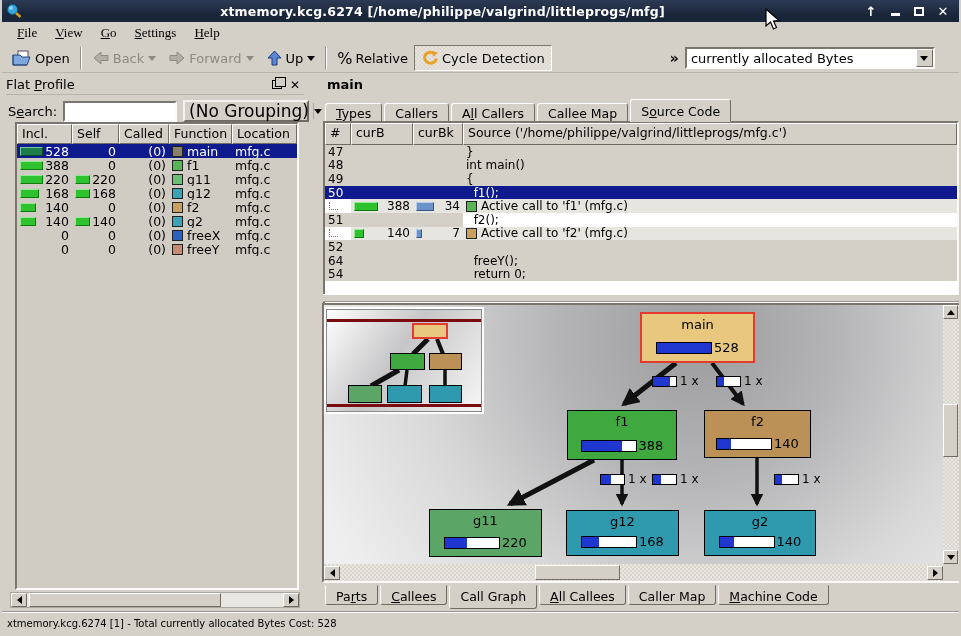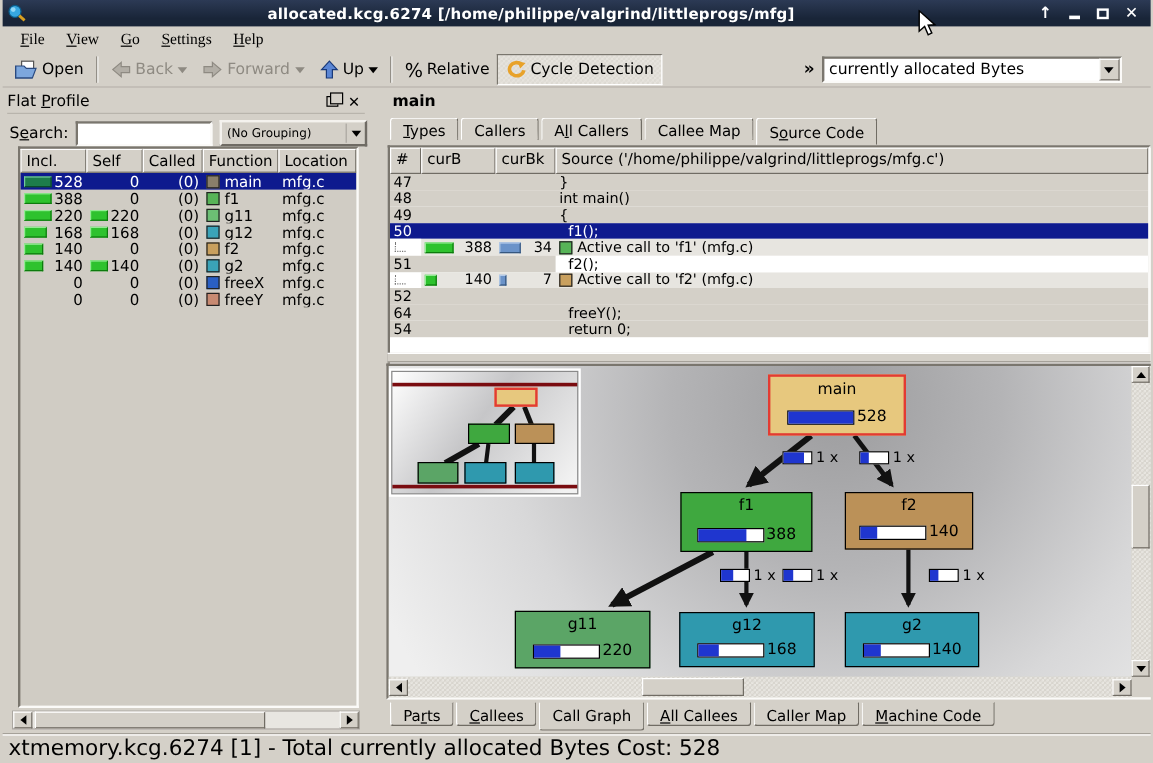--- a/index.html
+++ b/index.html
@@ -42,21 +42,21 @@
   
   .leftpanel { position:absolute; left:0; top:73px; width:306px; height:539px; }
   .dockhead { position:absolute; left:4px; top:2px; right:4px; height:20px; display:flex; align-items:center; border-bottom:1px solid #b8b4ac; }
   .dockhead .t { flex:1; }
   .dockico { width:18px; height:16px; display:flex; align-items:center; justify-content:center; font-size:12px; }
   .floatsq { position:relative; width:10px; height:9px; border:1px solid #000; background:#d4d0c8; }
   .floatsq:before { content:""; position:absolute; left:2px; top:-4px; width:9px; height:8px; border:1px solid #000; background:#d4d0c8; }
   .searchrow { position:absolute; left:6px; top:26px; right:2px; height:24px; display:flex; align-items:center; gap:6px; }
   .searchinput { width:114px; height:21px; background:#fff; border:2px solid; border-color:#7a766e #fbfaf8 #fbfaf8 #7a766e; font:12px "DejaVu Sans",sans-serif; padding:0 3px; }
   .grpcombo { display:flex; align-items:center; width:126px; height:22px; background:#d4d0c8; border:2px solid; border-color:#f4f2ee #6f6b64 #6f6b64 #f4f2ee; }
-  .grpcombo .val { flex:1; padding:0 4px; font-size:10px; white-space:nowrap; }
+  .grpcombo .val { flex:1; padding:0 4px; font-size:17px; white-space:nowrap; }
   .grpcombo .btn { width:16px; height:16px; display:flex; align-items:center; justify-content:center; border-left:1px solid #aaa6a0; }
 
   .fptable { position:absolute; left:13px; top:49px; width:284px; height:468px; background:#d0ccc4; border:2px solid; border-color:#7a766e #fbfaf8 #fbfaf8 #7a766e; overflow:hidden; }
   .fphead { display:flex; height:20px; }
   .hcell { background:#d4d0c8; border:1px solid; border-color:#fff #706c64 #706c64 #fff; padding:1px 4px; font-size:12.5px; white-space:nowrap; overflow:hidden; }
   .fpr { display:flex; height:14px; align-items:center; font-size:12.5px; }
   .fpr.sel { background:#0e1a8e; color:#fff; }
   .c { padding:0 3px; white-space:nowrap; overflow:hidden; display:flex; align-items:center; height:14px; }
   .w-incl { width:55px; } .w-self { width:47px; } .w-called { width:50px; } .w-fn { width:63px; } .w-loc { width:65px; }
   .num { flex:1; text-align:right; font-weight:normal; }
@@ -69,21 +69,21 @@
   .sbtn { width:16px; height:14px; background:#d4d0c8; border:1px solid; border-color:#fff #706c64 #706c64 #fff; display:flex; align-items:center; justify-content:center; flex:none; }
   .tri-l { width:0;height:0;border-top:4px solid transparent;border-bottom:4px solid transparent;border-right:5px solid #000; }
   .tri-r { width:0;height:0;border-top:4px solid transparent;border-bottom:4px solid transparent;border-left:5px solid #000; }
   .tri-u { width:0;height:0;border-left:4px solid transparent;border-right:4px solid transparent;border-bottom:5px solid #000; }
   .tri-d { width:0;height:0;border-left:4px solid transparent;border-right:4px solid transparent;border-top:5px solid #000; }
   .thumb { background:#d4d0c8; border:1px solid; border-color:#fff #706c64 #706c64 #fff; }
 
   
   .rightpanel { position:absolute; left:318px; top:73px; width:643px; height:539px; }
   .dtitle { position:absolute; left:7px; top:4px; font-weight:bold; }
-  .tabbar { position:absolute; left:5px; top:25px; height:24px; display:flex; align-items:flex-start; }
+  .tabbar { position:absolute; left:5px; top:25px; height:24px; display:flex; align-items:flex-end; }
   .tab { position:relative; background:#d4d0c8; border:1px solid; border-color:#fff #706c64 transparent #fff;
     border-radius:3px 3px 0 0; padding:2px 10px; height:19px; margin-right:2px; font-size:12.5px; white-space:nowrap; }
   .tab.active { height:23px; padding-top:4px; z-index:3; border-bottom-color:#d4d0c8; }
 
   .srcframe { position:absolute; left:3px; top:48px; width:636px; height:243px; background:#fff; border:2px solid; border-color:#7a766e #fbfaf8 #fbfaf8 #7a766e; overflow:hidden; }
   .srchead { display:flex; height:22px; }
   .sr { display:flex; height:13.6px; align-items:center; font-size:12px; background:#d4d0c8; }
   .sr.sel { background:#0e1a8e; color:#fff; }
   .sr.call { background:#e7e5e0; }
   .sc { padding:0 3px; white-space:pre; overflow:hidden; height:13.6px; display:flex; align-items:center; }
@@ -113,38 +113,38 @@
   .mm-line { position:absolute; left:0; width:100%; height:3px; background:#7a0c10; }
   .mm-node { position:absolute; border:1px solid #000; }
 
   .tabbar-b { position:absolute; left:5px; top:512px; height:26px; display:flex; align-items:flex-start; }
   .tab-b { background:#d4d0c8; border:1px solid; border-color:transparent #706c64 #706c64 #fff;
     border-radius:0 0 3px 3px; padding:3px 10px; height:20px; margin-right:2px; font-size:12.5px; white-space:nowrap; }
   .tab-b.active { height:24px; z-index:3; border-top-color:#d4d0c8; }
   .tab-b.disabled { color:#000000; }
 
   
-  .statusbar { position:absolute; left:0; top:612px; width:100%; height:22px; border-top:1px solid #fff; box-shadow:0 -1px 0 #9a968e; display:flex; align-items:center; padding-left:5px; font-size:18px; }
+  .statusbar { position:absolute; left:0; top:612px; width:100%; height:22px; border-top:1px solid #fff; box-shadow:0 -1px 0 #9a968e; display:flex; align-items:center; padding-left:5px; font-size:10px; }
 
   .cursor { position:absolute; left:763px; top:8px; z-index:50; }
 </style>
 </head>
 <body>
 
 <div class="window">
 
   <div class="titlebar">
     <span style="margin-right:4px;display:flex;">
       <svg width="16" height="16" viewBox="0 0 16 16">
         <circle cx="6.5" cy="6.5" r="5" fill="#36a7e0" stroke="#0c5a86"></circle>
         <circle cx="5" cy="5" r="2" fill="#8fd6f5"></circle>
         <line x1="10" y1="10" x2="14.5" y2="14" stroke="#d8a020" stroke-width="2.4"></line>
       </svg>
     </span>
-    <span class="title-text">allocated.kcg.6274 [/home/philippe/valgrind/littleprogs/mfg]</span>
+    <span class="title-text">xtmemory.kcg.6274 [/home/philippe/valgrind/littleprogs/mfg]</span>
     <span class="winbtn">↑</span>
     <span class="winbtn">
         <span class="minbar"></span>
       </span>
     <span class="winbtn">
         <span class="maxbox"></span>
       </span>
     <span class="winbtn">✕</span>
   </div>
 

